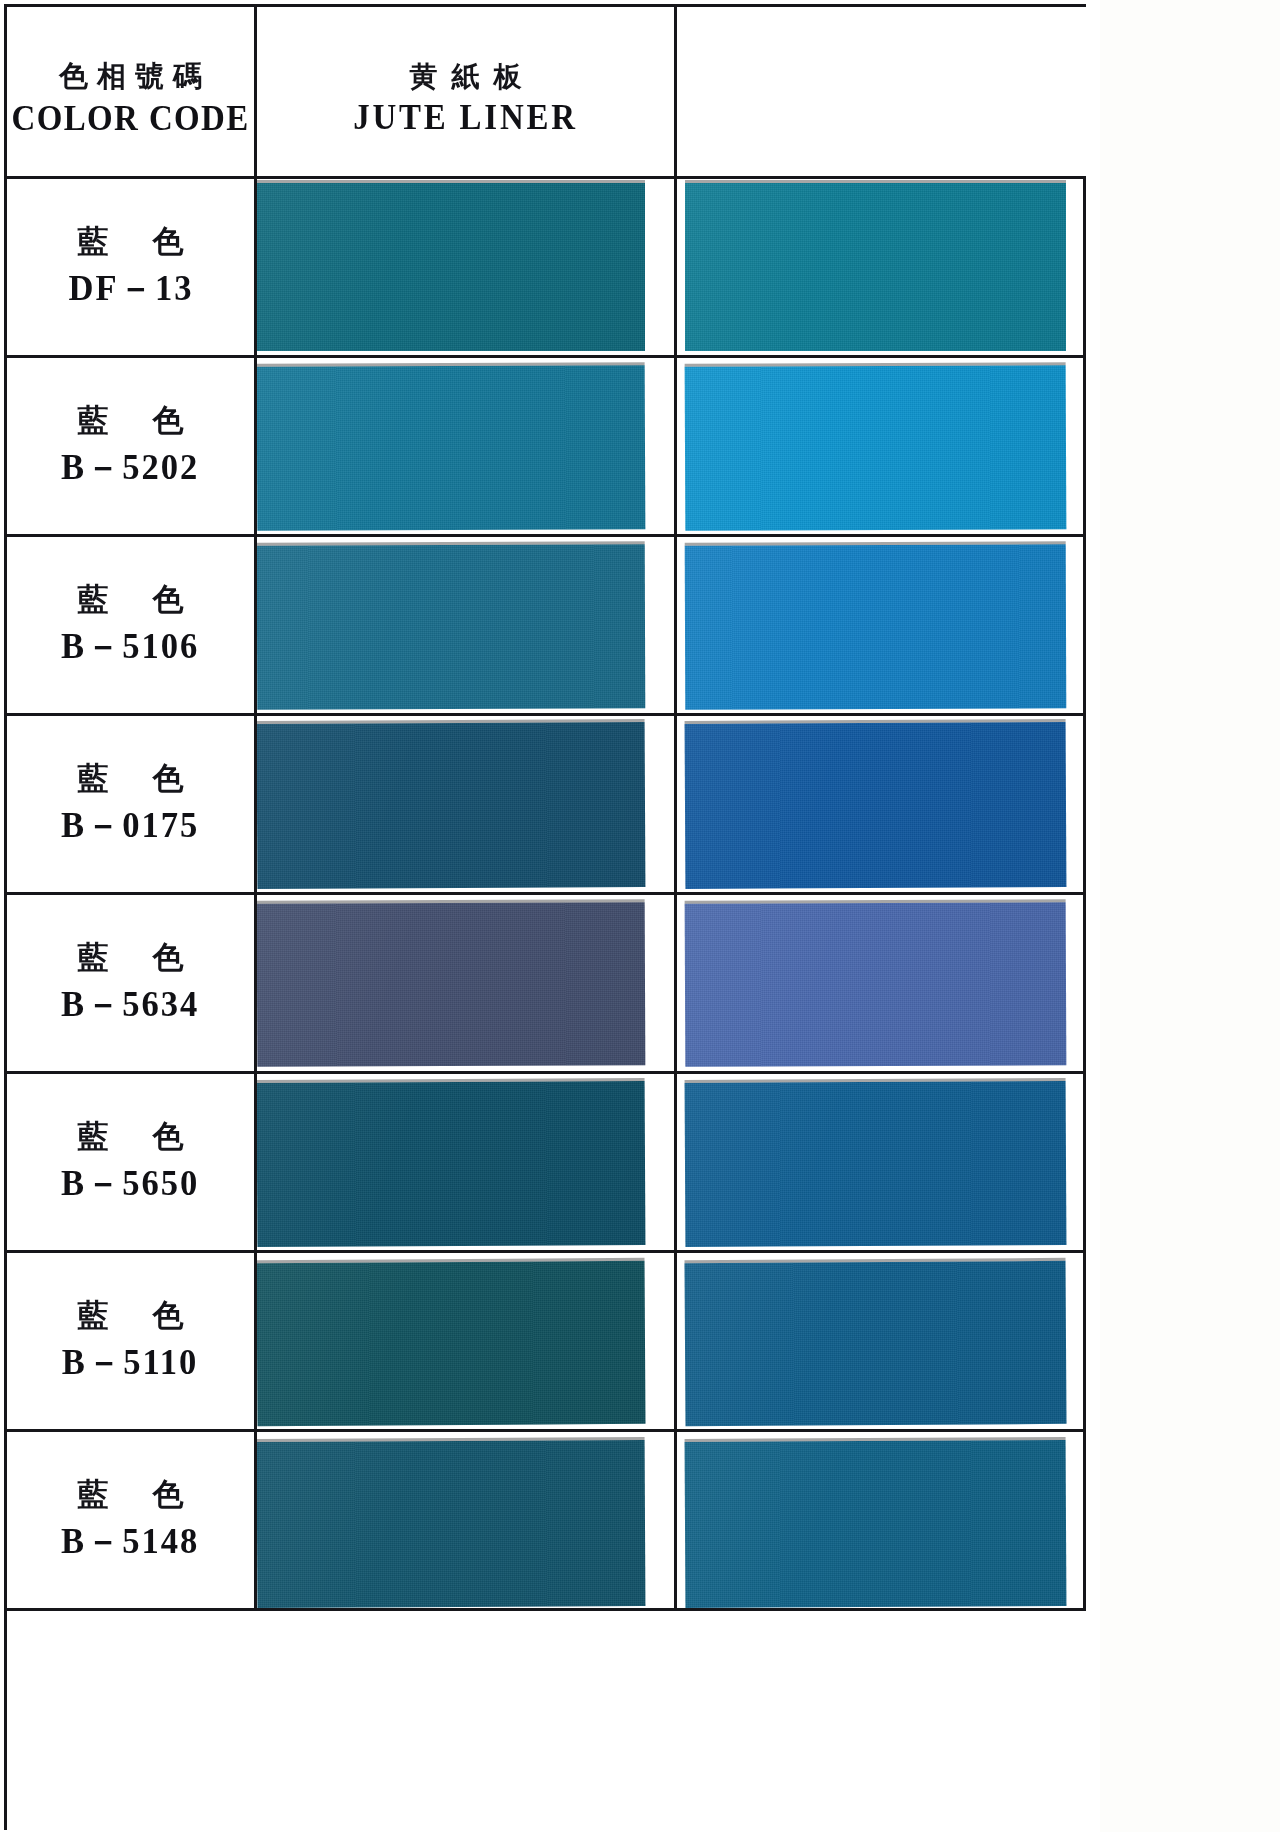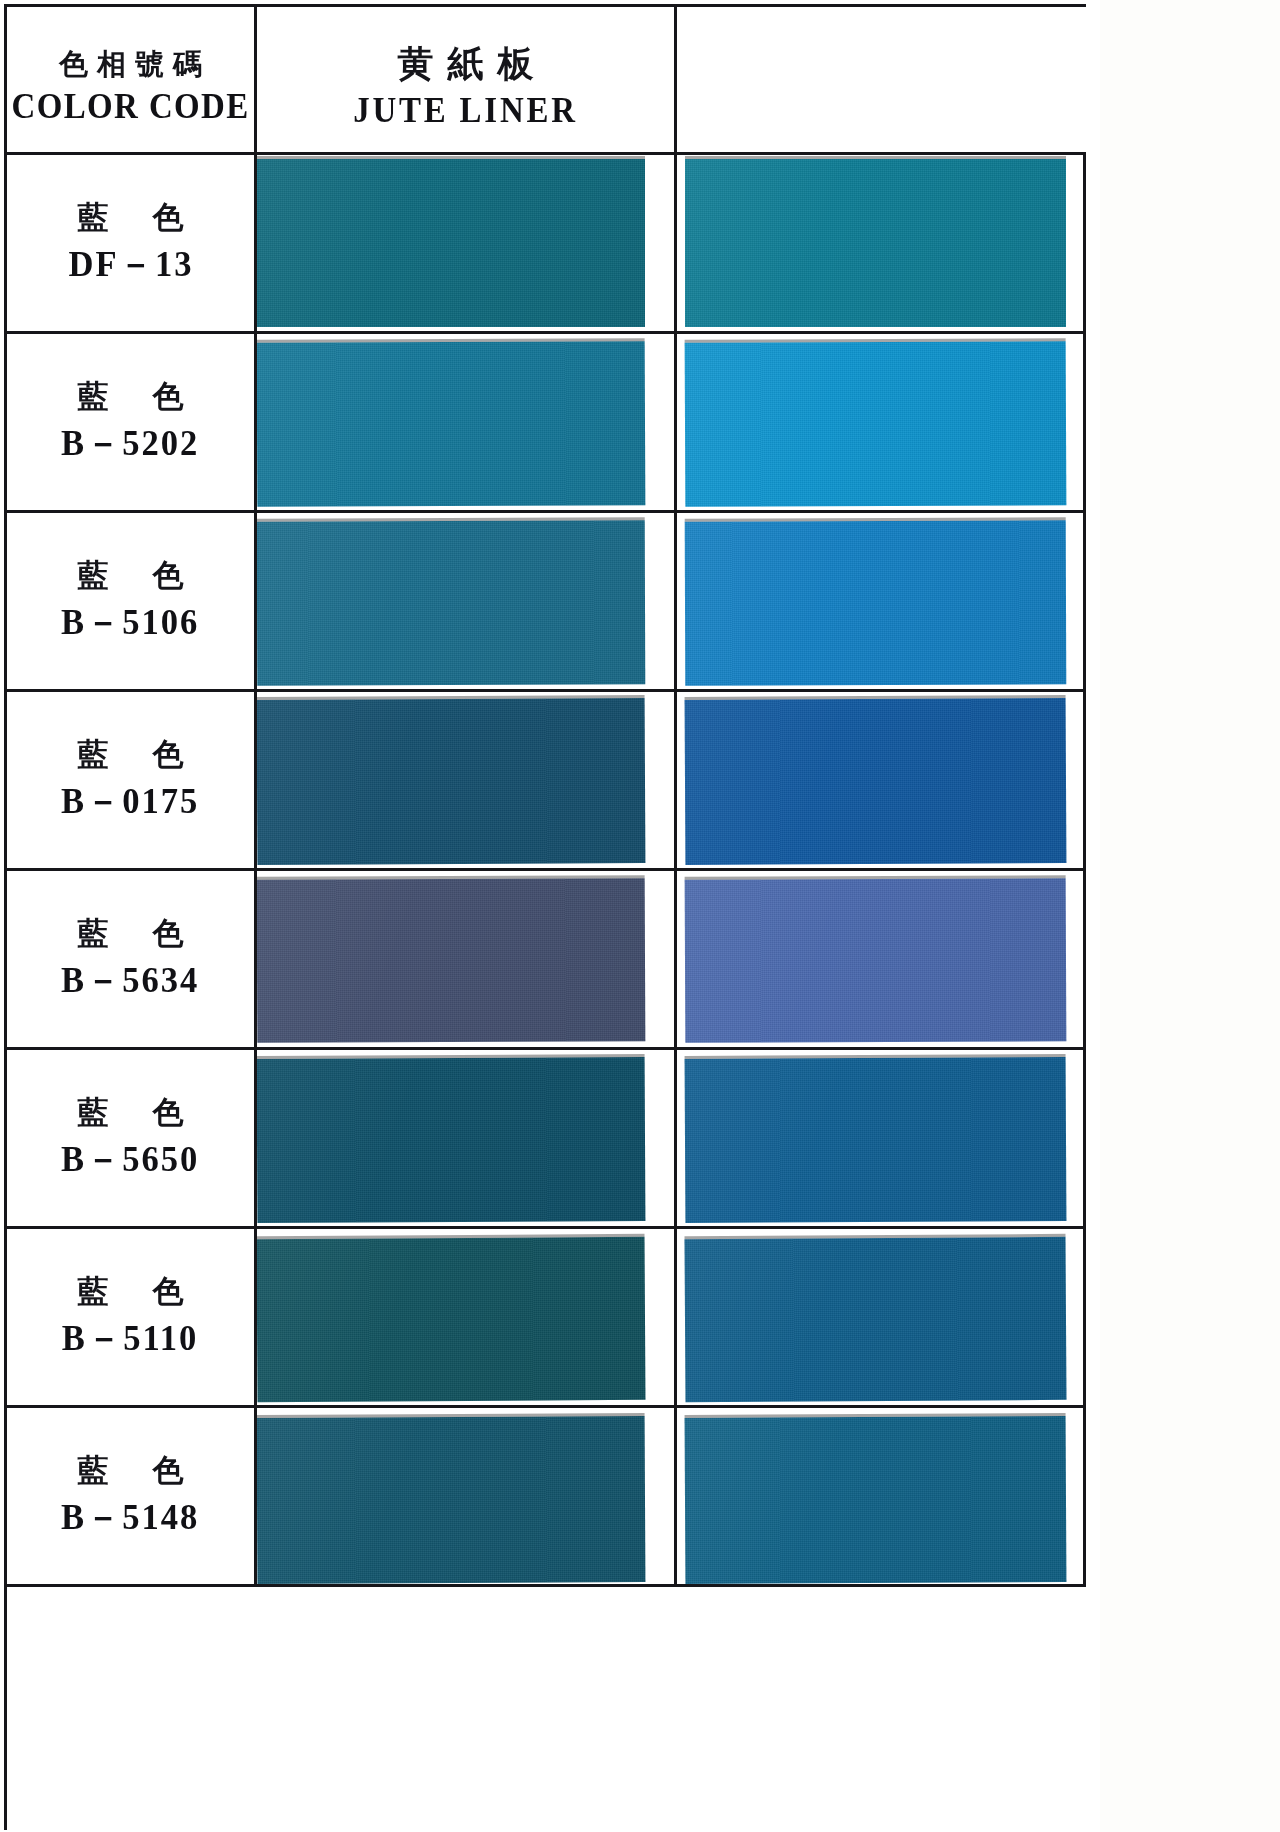--- a/index.html
+++ b/index.html
@@ -26,21 +26,21 @@
     border-left:3px solid #16161a;
     border-top:3px solid #16161a;
   }
   .row{
     display:flex;
     box-sizing:border-box;
     border-bottom:3px solid #16161a;
     width:100%;
     position:relative;
   }
-  .row.header{height:148px;}
+  .row.header{height:172px;}
   .row.body{height:179px;}
   .cell{
     box-sizing:border-box;
     border-right:3px solid #16161a;
     position:relative;
     overflow:hidden;
   }
   .c-code{width:250px;flex:0 0 250px;}
   .c-jute{width:420px;flex:0 0 420px;}
   .c-white{width:409px;flex:0 0 409px;}
@@ -50,21 +50,21 @@
     height:100%;
     display:flex;
     flex-direction:column;
     align-items:center;
     justify-content:center;
     gap:2px;
     padding-top:6px;
   }
   .hd-cn{
     font-family:"DejaVu Sans", sans-serif;
-    font-size:36px;
+    font-size:28px;
     font-weight:600;
     letter-spacing:14px;
     text-indent:14px;
     color:#15151a;
     white-space:nowrap;
   }
   .hd-cn.small{font-size:29px;letter-spacing:9px;text-indent:9px;}
   .hd-en{
     font-family:"Liberation Serif", serif;
     font-size:35px;

